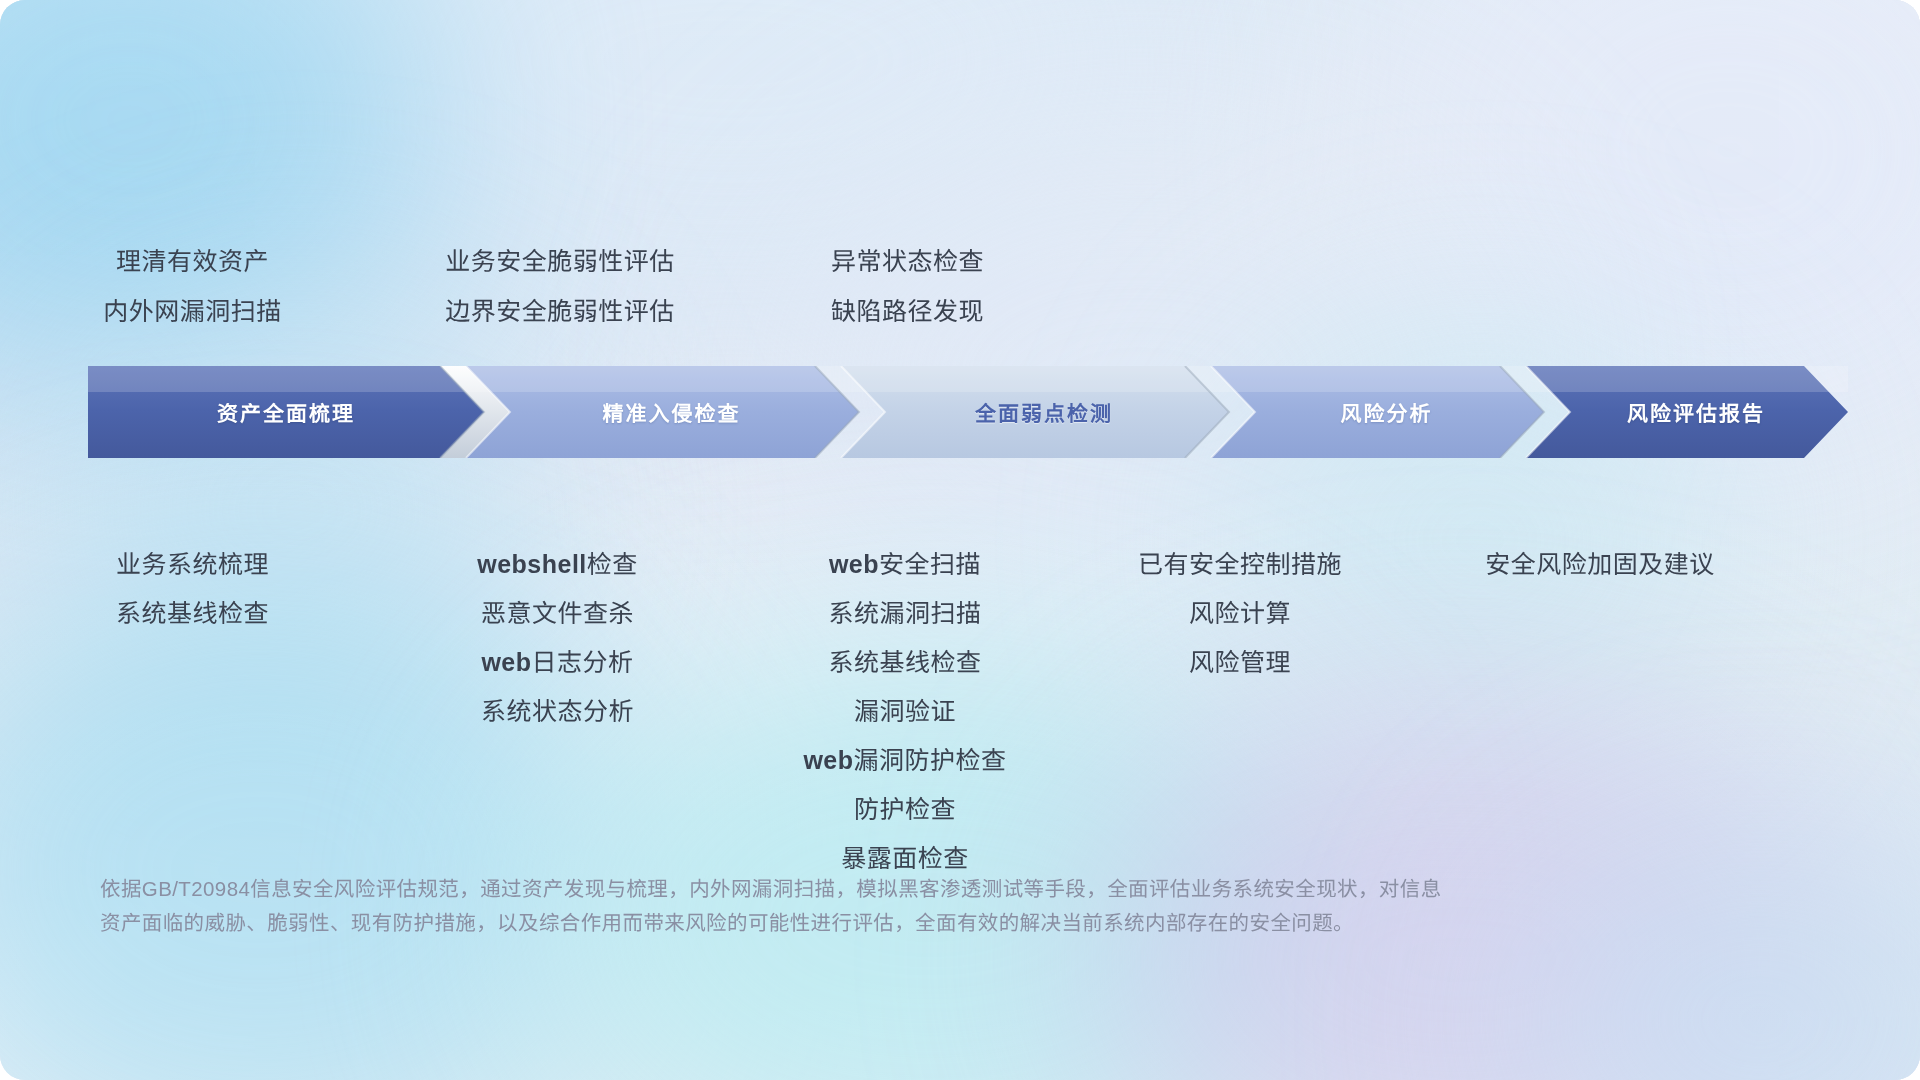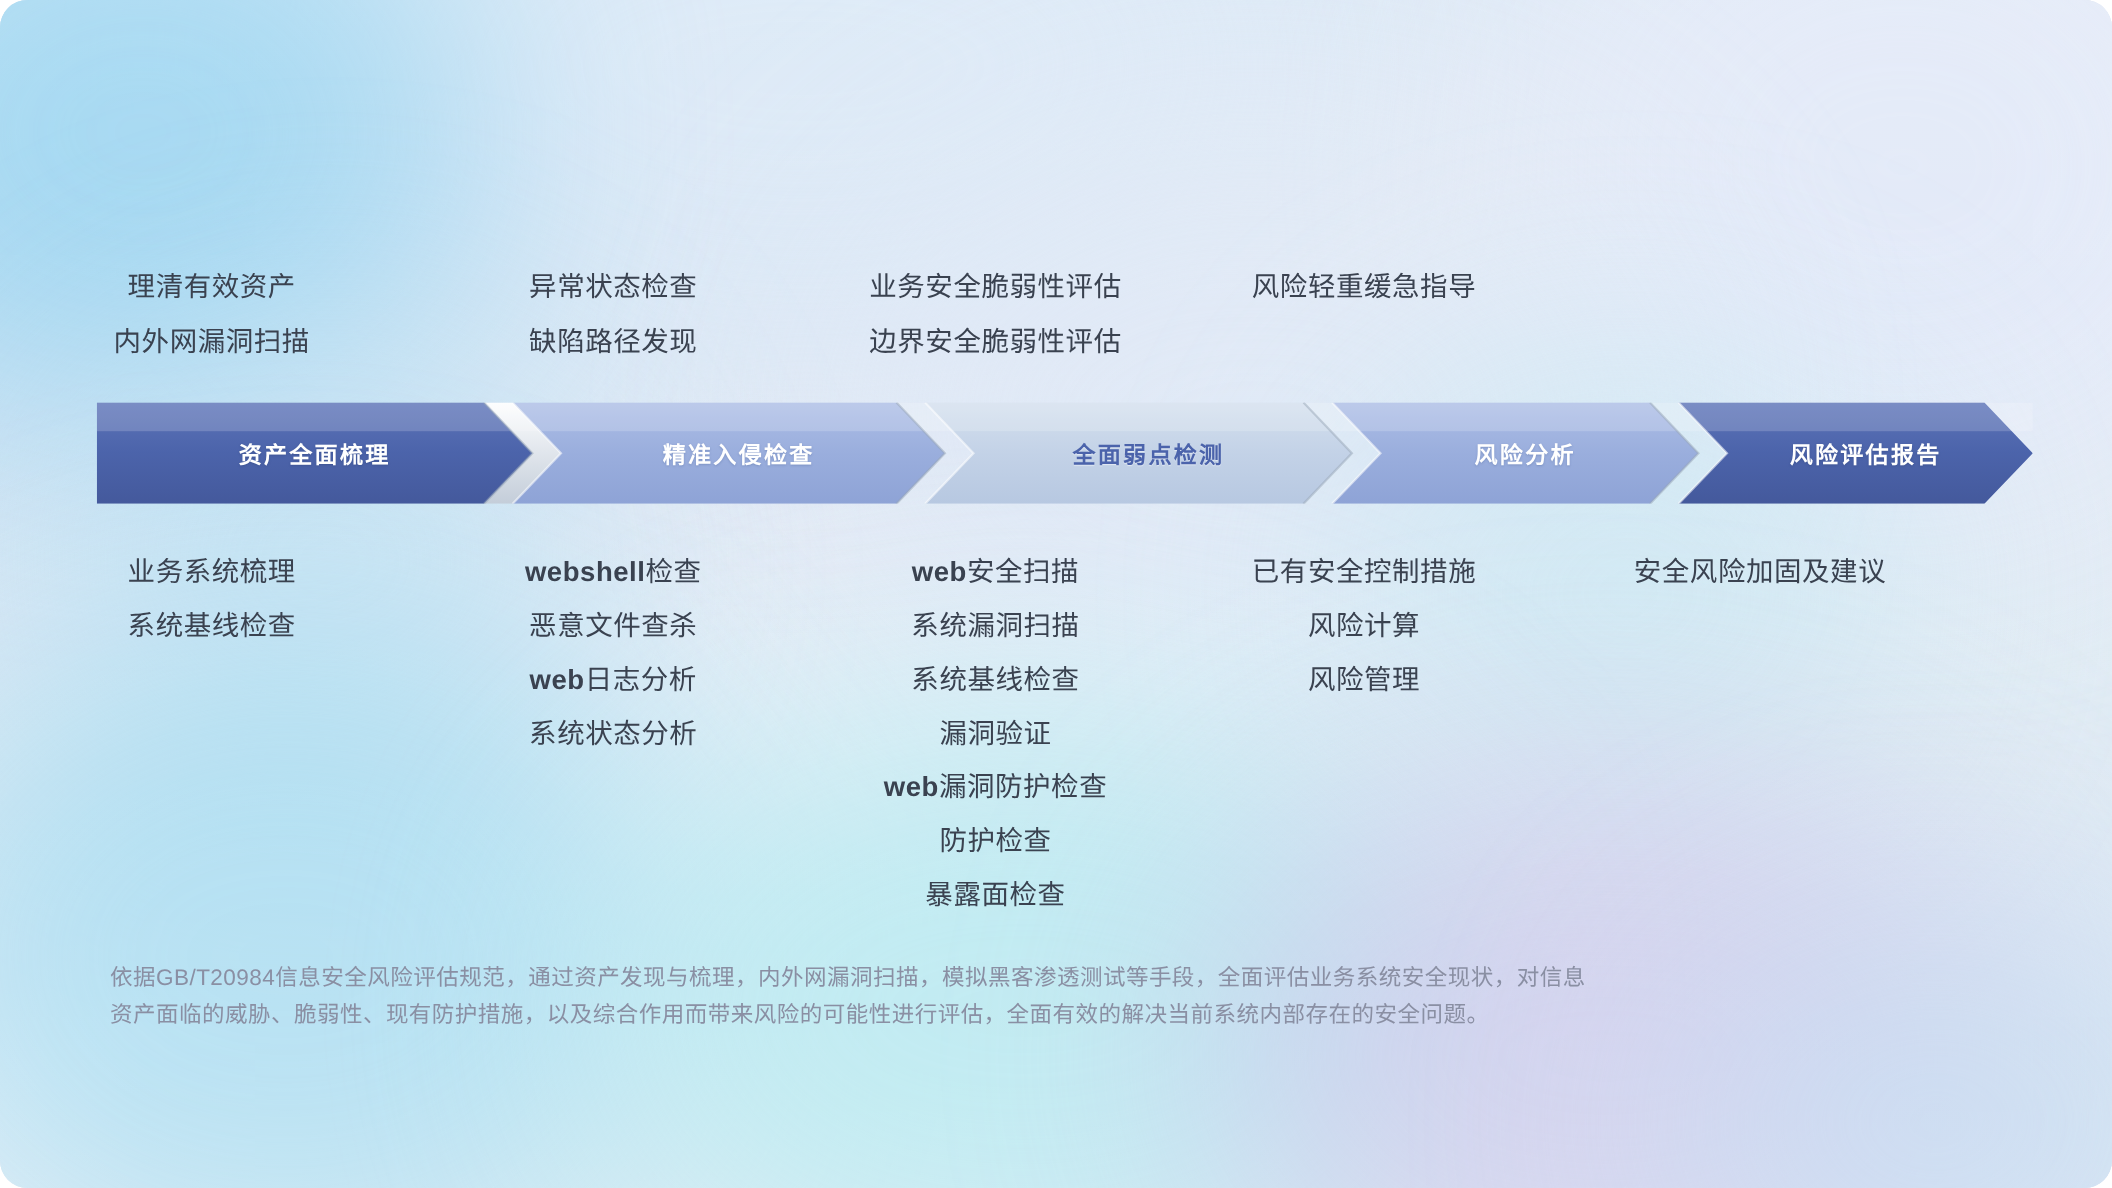--- a/index.html
+++ b/index.html
@@ -80,21 +80,21 @@
   #top-notes { top: 236px; }
   .note {
     font-size: 25px;
     line-height: 50px;
     color: #3a4250;
     letter-spacing: .5px;
     white-space: nowrap;
   }
 
   
-  #bottom-notes { top: 496px; align-items: flex-start; }
+  #bottom-notes { top: 540px; align-items: flex-start; }
   .item {
     font-size: 25px;
     line-height: 49px;
     color: #3a4250;
     letter-spacing: .5px;
     white-space: nowrap;
   }
   .item .lat { font-weight: 700; }
 
   
@@ -157,30 +157,27 @@
   </div>
   <div class="bg-layer bg-veil"></div>
 
   <div id="content">
 
     <div class="row" id="top-notes">
       <div class="col c0">
         <div class="note">理清有效资产</div>
         <div class="note">内外网漏洞扫描</div>
       </div>
+      <div class="col c2">
+        <div class="note">业务安全脆弱性评估</div>
+        <div class="note">边界安全脆弱性评估</div>
+      </div>
       <div class="col c1">
         <div class="note">异常状态检查</div>
         <div class="note">缺陷路径发现</div>
-      </div>
-      <div class="col c2">
-        <div class="note">业务安全脆弱性评估</div>
-        <div class="note">边界安全脆弱性评估</div>
-      </div>
-      <div class="col c3">
-        <div class="note">风险轻重缓急指导</div>
       </div>
     </div>
 
     <div id="banner">
       <svg viewBox="0 0 1760 92" width="1760" height="92" xmlns="http://www.w3.org/2000/svg">
         <defs>
           <linearGradient id="gDark" x1="0" y1="0" x2="0" y2="1">
             <stop offset="0%" stop-color="#5d74b8"></stop>
             <stop offset="48%" stop-color="#4c64ab"></stop>
             <stop offset="100%" stop-color="#44599c"></stop>

